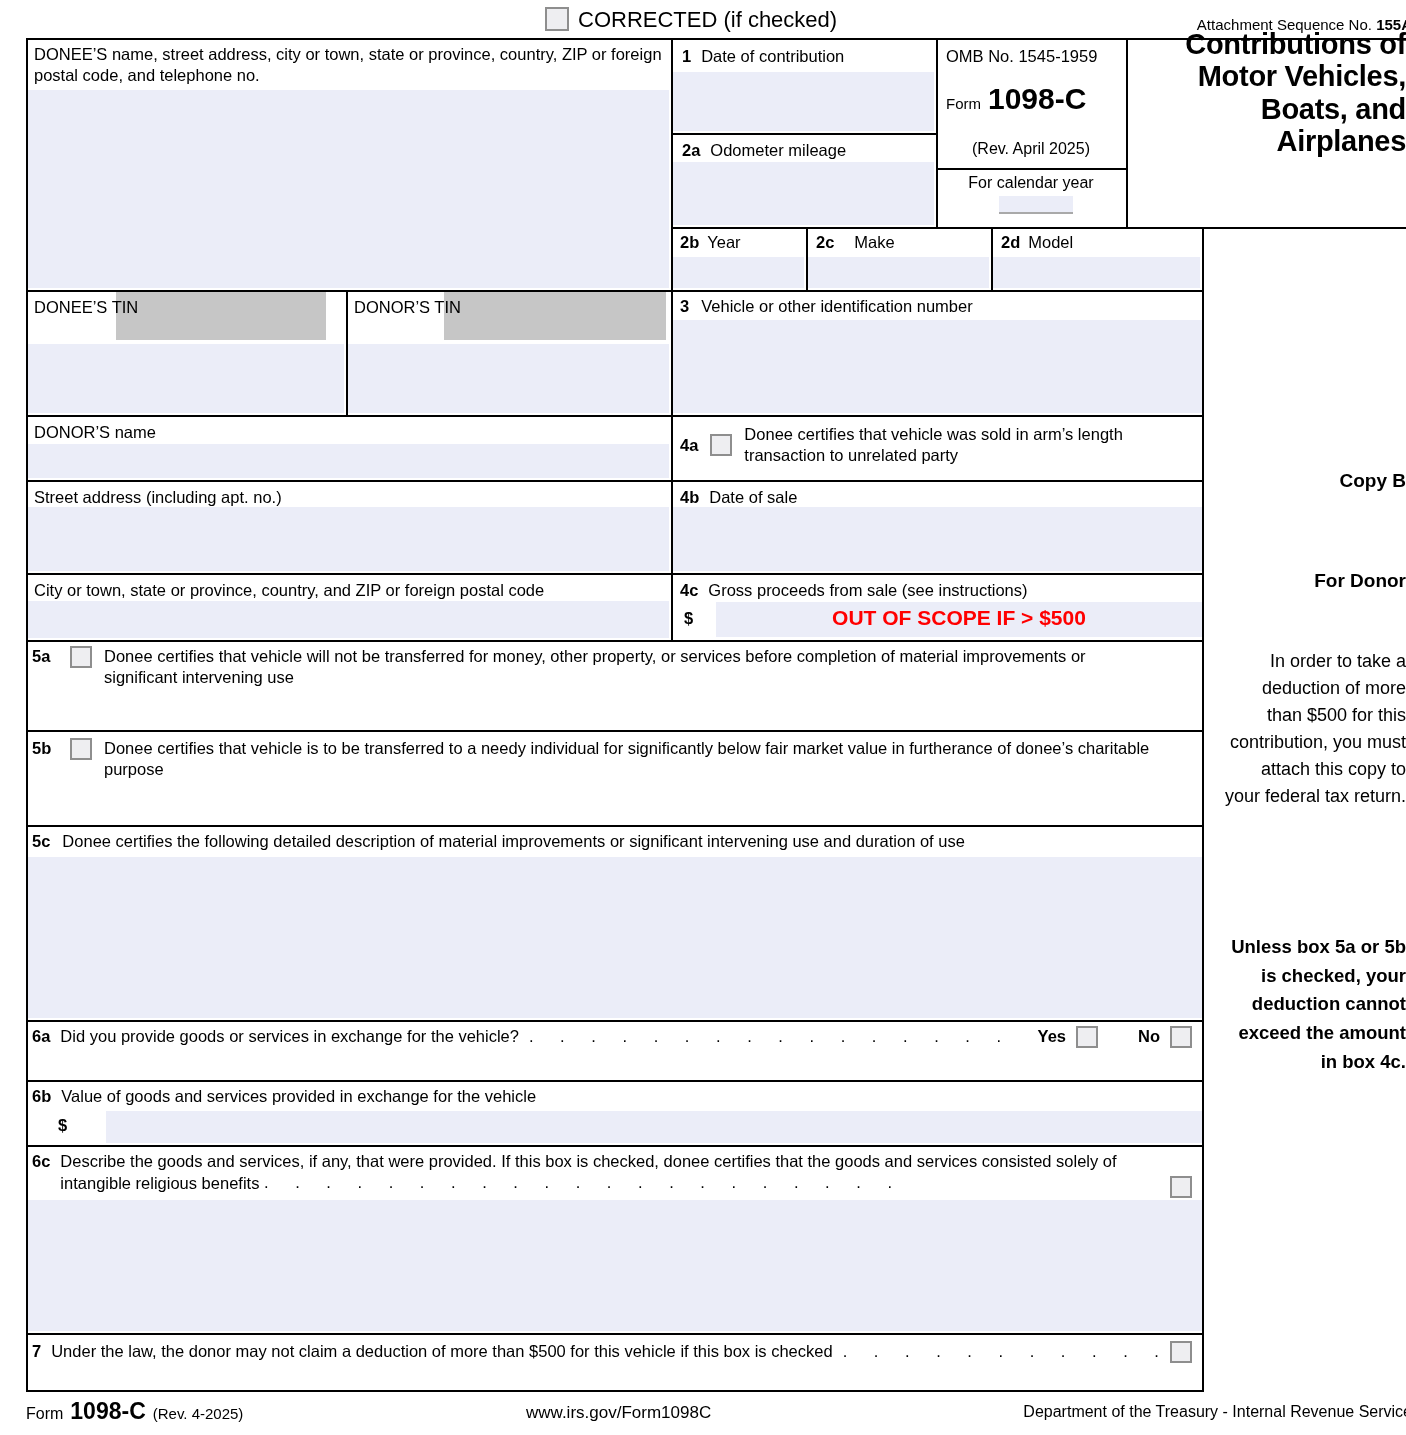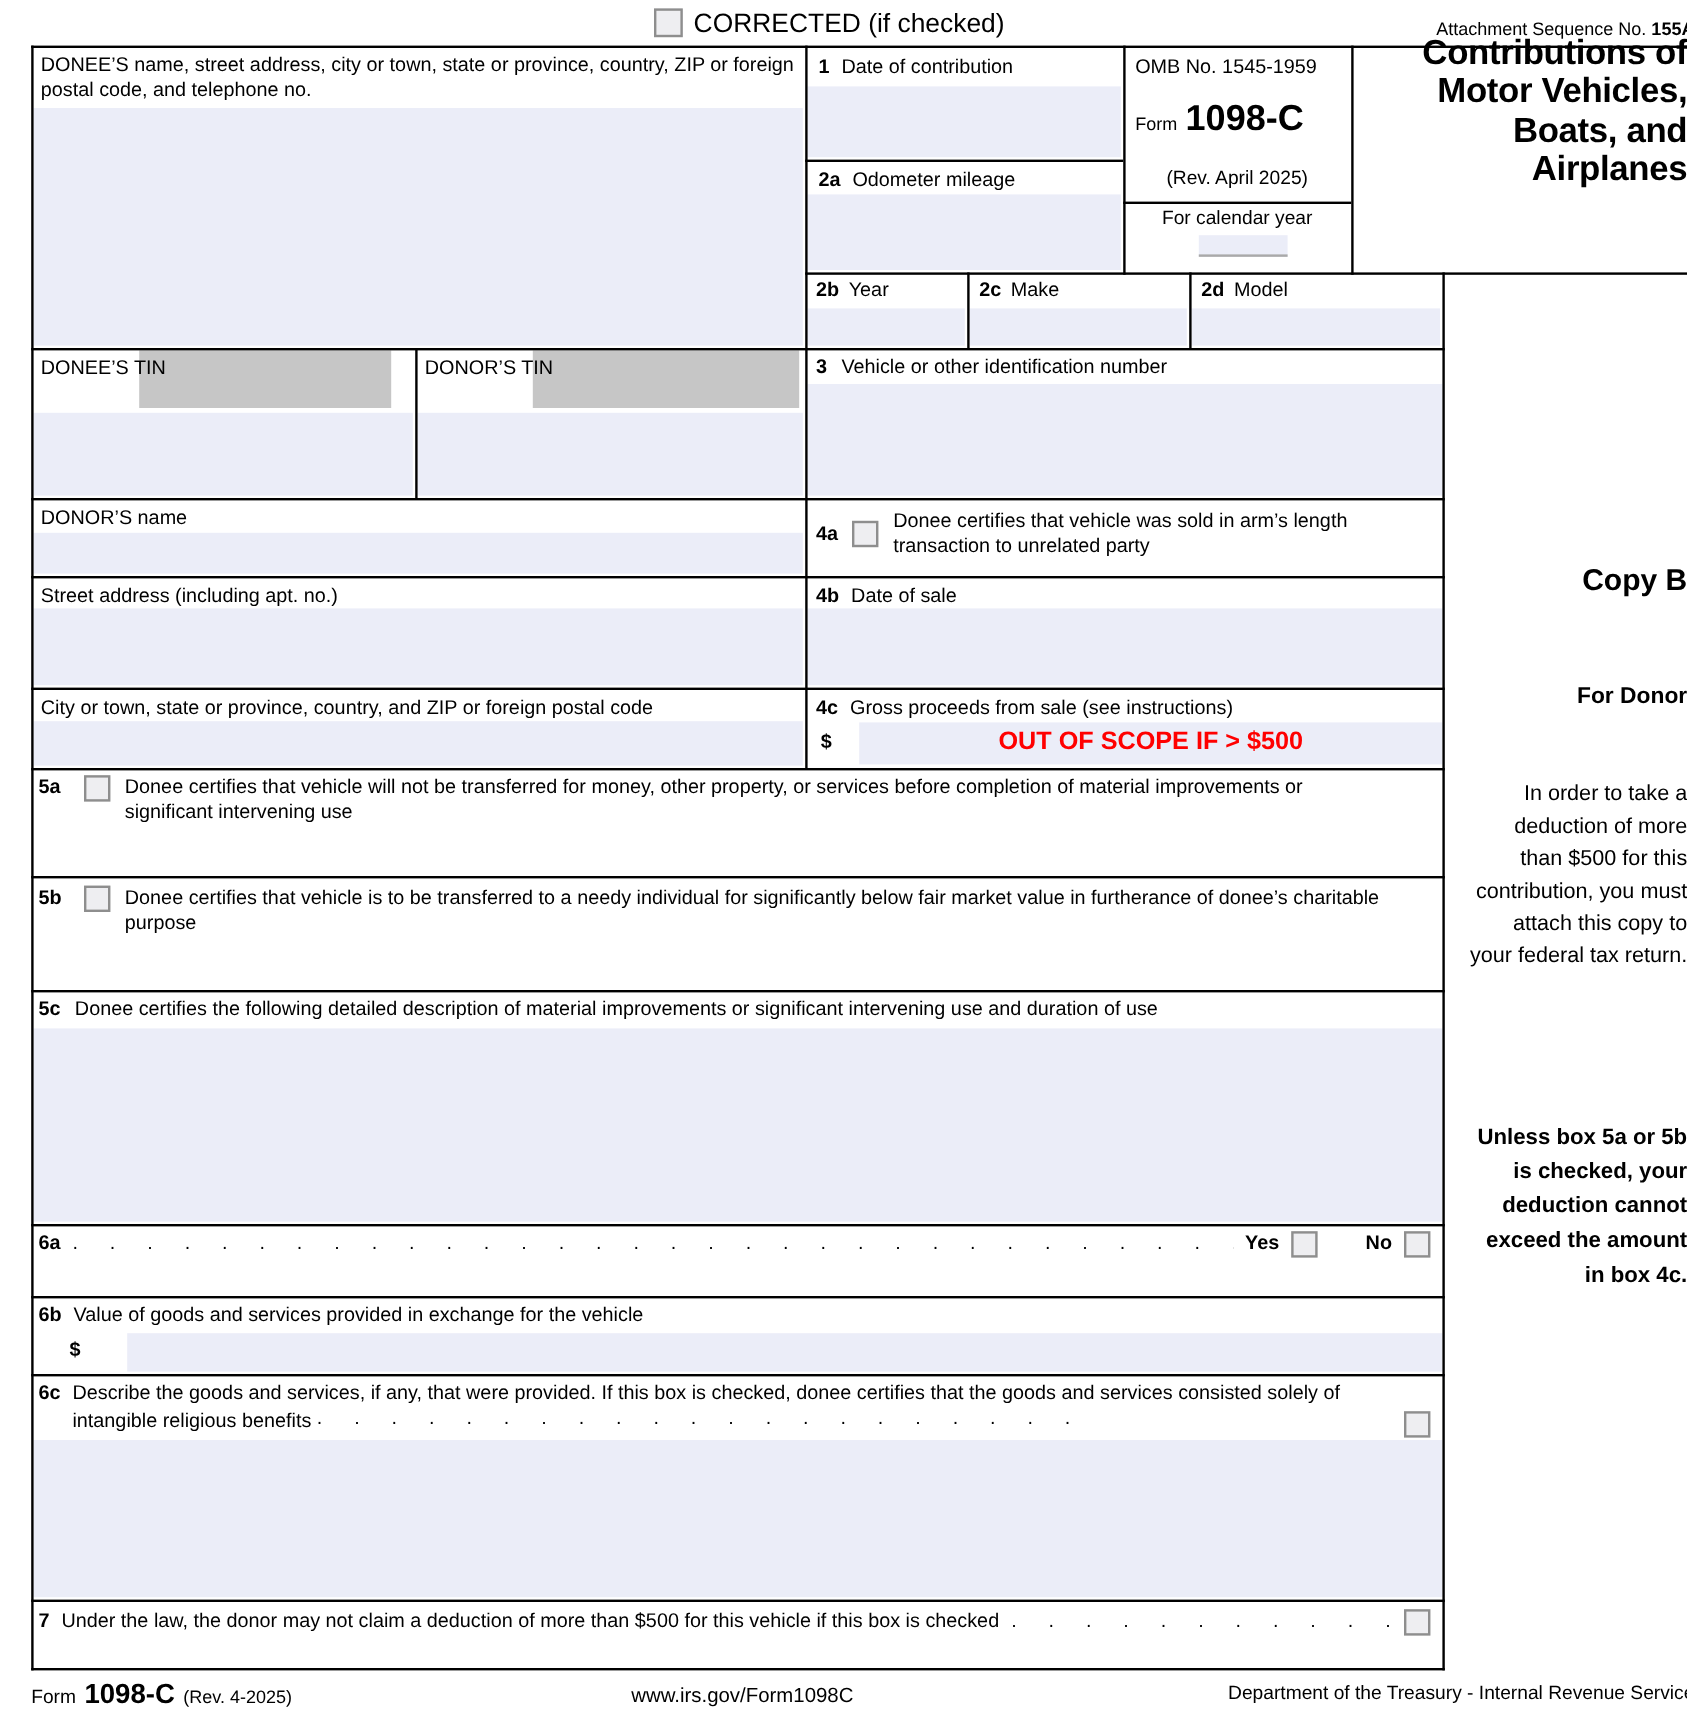--- a/index.html
+++ b/index.html
@@ -108,21 +108,21 @@
   </div>
   <div class="txt center" style="left:920px;top:140px;width:190px;font-size:16px;">(Rev. April 2025)</div>
   <div class="txt center" style="left:920px;top:174px;width:190px;font-size:16px;">For calendar year</div>
 
   <div class="txt title right" style="left:1118px;top:28px;width:272px;">Contributions of Motor Vehicles, Boats, and Airplanes</div>
 
   <div class="txt t row" style="left:664px;top:232px;gap:8px;justify-content:center;">
     <span class="b">2b</span>
     <span>Year</span>
   </div>
-  <div class="txt t row" style="left:800px;top:232px;gap:8px;">
+  <div class="txt t row" style="left:800px;top:232px;gap:20px;">
     <span class="b">2c</span>
     <span>Make</span>
   </div>
   <div class="txt t row" style="left:985px;top:232px;gap:8px;">
     <span class="b">2d</span>
     <span>Model</span>
   </div>
 
   <div class="txt t" style="left:18px;top:297px;">DONEE’S TIN</div>
   <div class="txt t" style="left:338px;top:297px;">DONOR’S TIN</div>
@@ -164,20 +164,21 @@
     <span style="width:1060px;display:inline-block;">Donee certifies that vehicle is to be transferred to a needy individual for significantly below fair market value in furtherance of donee’s charitable purpose</span>
   </div>
 
   <div class="txt t row" style="left:16px;top:831px;width:1160px;gap:12px;">
     <span class="b">5c</span>
     <span>Donee certifies the following detailed description of material improvements or significant intervening use and duration of use</span>
   </div>
 
   <div class="txt t rowc" style="left:16px;top:1026px;width:1160px;gap:10px;">
     <span class="b">6a</span>
+    <span>Did you provide goods or services in exchange for the vehicle?</span>
     <span class="leader">. . . . . . . . . . . . . . . . . . . . . . . . . . . . . . . . . . . . . . . . . . . . . . . . . .</span>
     <span class="b">Yes</span>
     <span class="cb"></span>
     <span class="b" style="margin-left:30px;">No</span>
     <span class="cb"></span>
   </div>
 
   <div class="txt t row" style="left:16px;top:1086px;gap:10px;">
     <span class="b">6b</span>
     <span>Value of goods and services provided in exchange for the vehicle</span>
@@ -192,21 +193,21 @@
   </div>
   <span class="cb abs" style="left:1154px;top:1176px;"></span>
 
   <div class="txt t rowc" style="left:16px;top:1341px;width:1160px;gap:10px;">
     <span class="b">7</span>
     <span style="white-space:nowrap;">Under the law, the donor may not claim a deduction of more than $500 for this vehicle if this box is checked</span>
     <span class="leader">. . . . . . . . . . . . . . . . . . . . . . . . . . . . . . . . . . . . . . . . . . . . . . . . . .</span>
     <span class="cb"></span>
   </div>
 
-  <div class="txt right b" style="left:1206px;top:470px;width:184px;font-size:25px;">Copy B</div>
+  <div class="txt right b" style="left:1206px;top:470px;width:184px;font-size:19px;">Copy B</div>
   <div class="txt right b" style="left:1206px;top:570px;width:184px;font-size:19px;">For Donor</div>
   <div class="txt right sidebar-t" style="left:1206px;top:648px;width:184px;">In order to take a deduction of more than $500 for this contribution, you must attach this copy to your federal tax return.</div>
   <div class="txt right sidebar-t b" style="left:1206px;top:933px;width:184px;font-size:18.5px;line-height:1.55;">Unless box 5a or 5b is checked, your deduction cannot exceed the amount in box 4c.</div>
 
   <div class="txt rowc" style="left:10px;top:1398px;gap:7px;align-items:baseline;">
     <span style="font-size:16px;">Form</span>
     <span class="b" style="font-size:23px;">1098-C</span>
     <span style="font-size:15px;">(Rev. 4-2025)</span>
   </div>
   <div class="txt" style="left:510px;top:1403px;font-size:17px;">www.irs.gov/Form1098C</div>

